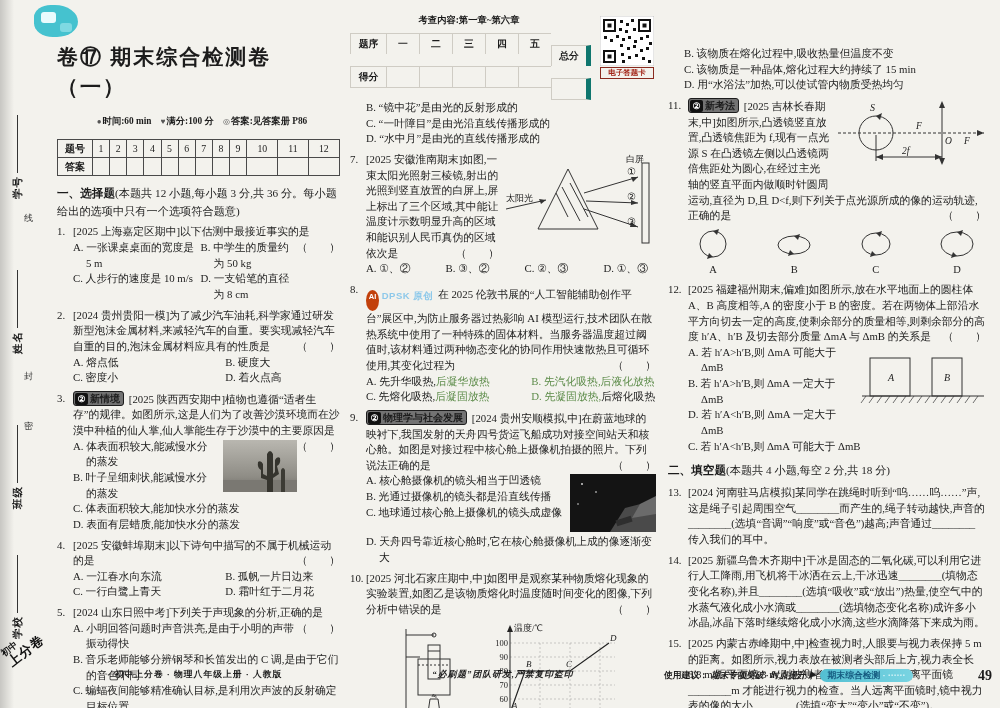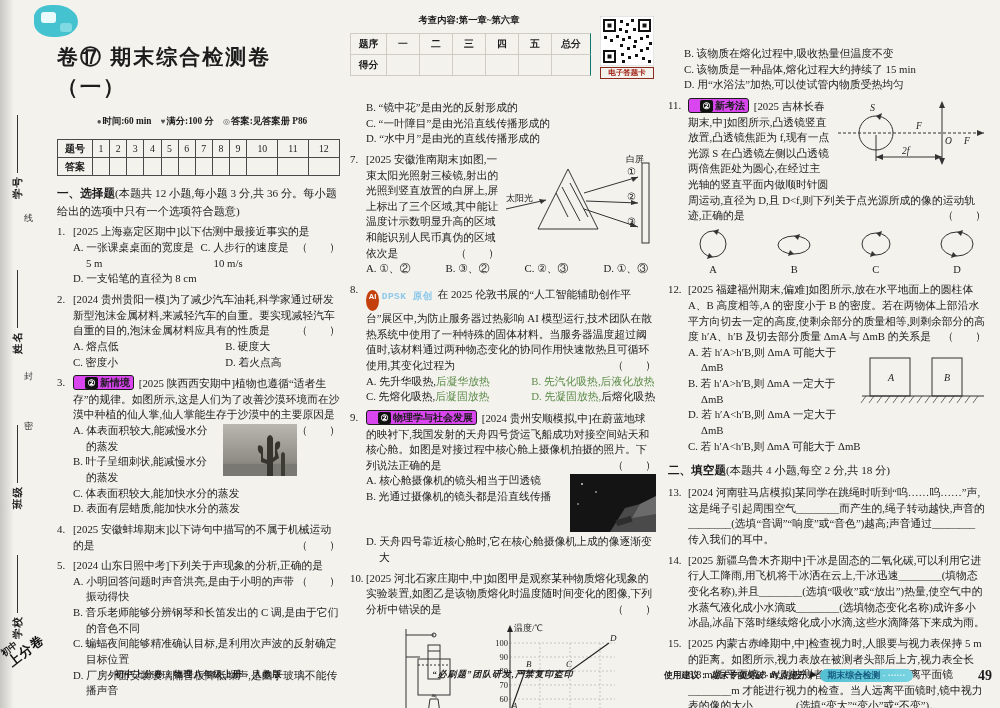--- a/index.html
+++ b/index.html
@@ -27,37 +27,37 @@
   
   .q{position:relative;padding-left:16px;margin-top:5px;}
   .qn{position:absolute;left:0;top:0;font-weight:normal;}
   .stem .br{float:right;}
   .opt{padding-left:13px;text-indent:-13px;}
   .opts2{display:grid;grid-template-columns:57% 43%;}
   .optrow{display:flex;justify-content:space-between;clear:both;padding-right:8px;}
   .figfloat{float:right;margin:1px 0 2px 5px;}
 
   
-  .badge{display:inline-block;border:1.4px solid #1c1c1c;border-radius:3px;padding:0 3px 0 11px;
-    font-weight:bold;font-size:10px;line-height:13px;vertical-align:1px;margin-right:2px;white-space:nowrap;background:#d946ef;}
+  .badge{display:inline-block;border:1.4px solid #1c1c1c;border-radius:3px;padding:0 3px 0 1px;
+    font-weight:bold;font-size:10px;line-height:13px;vertical-align:1px;margin-right:2px;white-space:nowrap;background:#737373;}
   .badge .bnum{display:inline-block;background:#111;color:#fff;border-radius:2px;font-size:9px;
     padding:0 2.5px;margin-right:2px;line-height:12px;}
   .aibadge{display:inline-block;white-space:nowrap;margin-right:2px;vertical-align:-1px;}
   .aibadge .circ{display:inline-block;width:13px;height:21px;border-radius:50%;background:#c2410c;color:#fff;
     font-size:7.5px;font-weight:bold;text-align:center;line-height:13px;font-family:"Liberation Sans",sans-serif;margin-top:8px;}
-  .aibadge .atxt{color:#8ec9ea;font-weight:bold;font-size:9.5px;font-family:Liberation Mono, monospace;letter-spacing:.5px;}
+  .aibadge .atxt{color:#8ec9ea;font-weight:bold;font-size:9.5px;font-family:Liberation Sans, sans-serif;letter-spacing:.5px;}
   .grn{color:#5d8c4a;}
 
   
   .examinfo{position:relative;margin-top:14px;height:84px;}
   .scope{font-size:9.3px;font-weight:bold;text-align:center;width:238px;}
   .scoregrid{display:grid;grid-template-columns:36px repeat(5,33px) 40px;margin-top:6px;}
   .scoregrid span{border:1px solid #cfccc4;border-right:none;border-bottom:none;height:20px;line-height:20px;
     text-align:center;font-size:9.8px;font-weight:bold;}
-  .scoregrid span:nth-child(7n){border-right:1px solid #0f766e;}
+  .scoregrid span:nth-child(7n){border-right:5px solid #0f766e;margin-top:12px;}
   .scoregrid span:nth-child(n+8){border-bottom:1px solid #cfccc4;}
   .qrbox{position:absolute;right:2px;top:2px;width:54px;}
   .qrcap{border:1px solid #8a2b20;margin-top:1px;text-align:center;font-size:7.5px;line-height:10px;color:#a32619;font-weight:bold;}
 
   
   svg{display:block;}
   .figpair{display:flex;justify-content:center;align-items:flex-end;gap:14px;margin:3px 0 1px;}
   .trajrow{display:flex;justify-content:space-between;clear:both;padding:3px 6px 0 2px;}
   .trajrow .titem{text-align:center;}
   .trajrow .tl{font-size:10.5px;margin-top:1px;}
@@ -156,20 +156,21 @@
 
     <div class="sechead">
       <b>一、选择题</b><span class="secnote">(本题共 12 小题,每小题 3 分,共 36 分。每小题给出的选项中只有一个选项符合题意)</span>
     </div>
 
     <div class="q">
       <span class="qn">1.</span>
       <div class="stem"><span>[2025 上海嘉定区期中]以下估测中最接近事实的是</span><span class="br">（　　）</span></div>
       <div class="opts2">
         <span class="opt">A. 一张课桌桌面的宽度是 5 m</span>
+        <span class="opt">B. 中学生的质量约为 50 kg</span>
         <span class="opt">C. 人步行的速度是 10 m/s</span>
         <span class="opt">D. 一支铅笔的直径为 8 cm</span>
       </div>
     </div>
 
     <div class="q">
       <span class="qn">2.</span>
       <div class="stem"><span>[2024 贵州贵阳一模]为了减少汽车油耗,科学家通过研发新型泡沫金属材料,来减轻汽车的自重。要实现减轻汽车自重的目的,泡沫金属材料应具有的性质是</span><span class="br">（　　）</span></div>
       <div class="opts2">
         <span class="opt">A. 熔点低</span>
@@ -198,20 +199,26 @@
         <div class="opt">A. 体表面积较大,能减慢水分的蒸发</div>
         <div class="opt">B. 叶子呈细刺状,能减慢水分的蒸发</div>
         <div class="opt">C. 体表面积较大,能加快水分的蒸发</div>
         <div class="opt">D. 表面有层蜡质,能加快水分的蒸发</div>
       </div>
     </div>
 
     <div class="q">
       <span class="qn">4.</span>
       <div class="stem"><span>[2025 安徽蚌埠期末]以下诗句中描写的不属于机械运动的是</span><span class="br">（　　）</span></div>
+      <div class="opts2" style="clear:both;">
+        <span class="opt">A. 一江春水向东流</span>
+        <span class="opt">B. 孤帆一片日边来</span>
+        <span class="opt">C. 一行白鹭上青天</span>
+        <span class="opt">D. 霜叶红于二月花</span>
+      </div>
     </div>
 
     <div class="q">
       <span class="qn">5.</span>
       <div class="stem"><span>[2024 山东日照中考]下列关于声现象的分析,正确的是</span><span class="br">（　　）</span></div>
       <div class="opt">A. 小明回答问题时声音洪亮,是由于小明的声带振动得快</div>
       <div class="opt">B. 音乐老师能够分辨钢琴和长笛发出的 C 调,是由于它们的音色不同</div>
       <div class="opt">C. 蝙蝠夜间能够精准确认目标,是利用次声波的反射确定目标位置</div>
       <div class="opt">D. 厂房外面安装玻璃隔音板降低噪声,是由于玻璃不能传播声音</div>
     </div>
@@ -350,20 +357,21 @@
             <polygon points="86,58 40,58 55,34 86,26" fill="#4a4a4a"></polygon>
             <polygon points="86,40 62,44 70,30 86,22" fill="#6b6b6b"></polygon>
             <rect x="46" y="44" width="16" height="6" fill="#2e2e2e" transform="rotate(-18 54 47)"></rect>
             <circle cx="12" cy="10" r="1" fill="#cfcfcf"></circle>
               <circle cx="26" cy="18" r="1" fill="#9a9a9a"></circle>
               <circle cx="8" cy="30" r="1" fill="#8a8a8a"></circle>
           </svg>
         </span>
         <div class="opt">A. 核心舱摄像机的镜头相当于凹透镜</div>
         <div class="opt">B. 光通过摄像机的镜头都是沿直线传播</div>
+        <div class="opt">C. 地球通过核心舱上摄像机的镜头成虚像</div>
         <div class="opt" style="clear:both;">D. 天舟四号靠近核心舱时,它在核心舱摄像机上成的像逐渐变大</div>
       </div>
     </div>
 
     <div class="q">
       <span class="qn">10.</span>
       <div class="stem"><span>[2025 河北石家庄期中,中]如图甲是观察某种物质熔化现象的实验装置,如图乙是该物质熔化时温度随时间变化的图像,下列分析中错误的是</span><span class="br">（　　）</span></div>
       <div class="figpair">
         <div>
           <svg width="80" height="112" viewBox="0 0 80 112" stroke="#333" fill="none" stroke-width="1">

